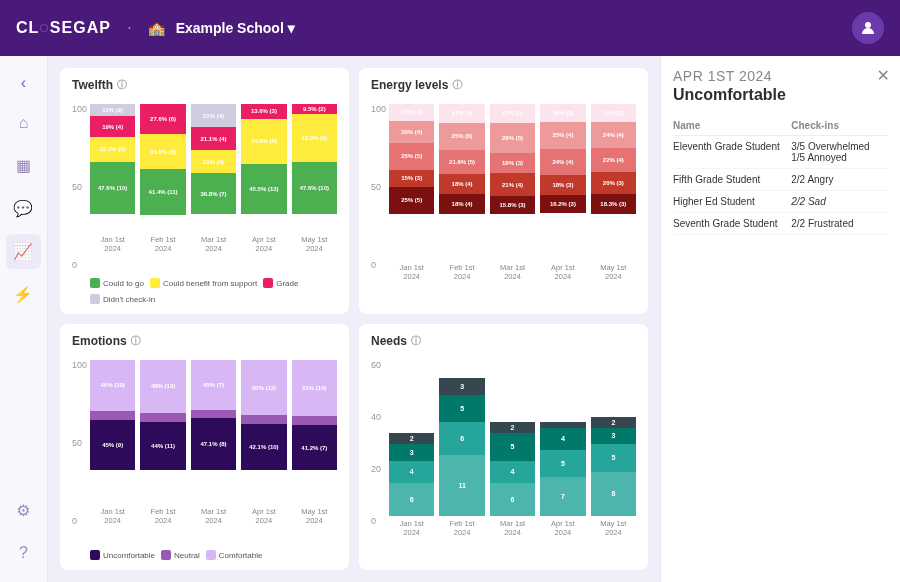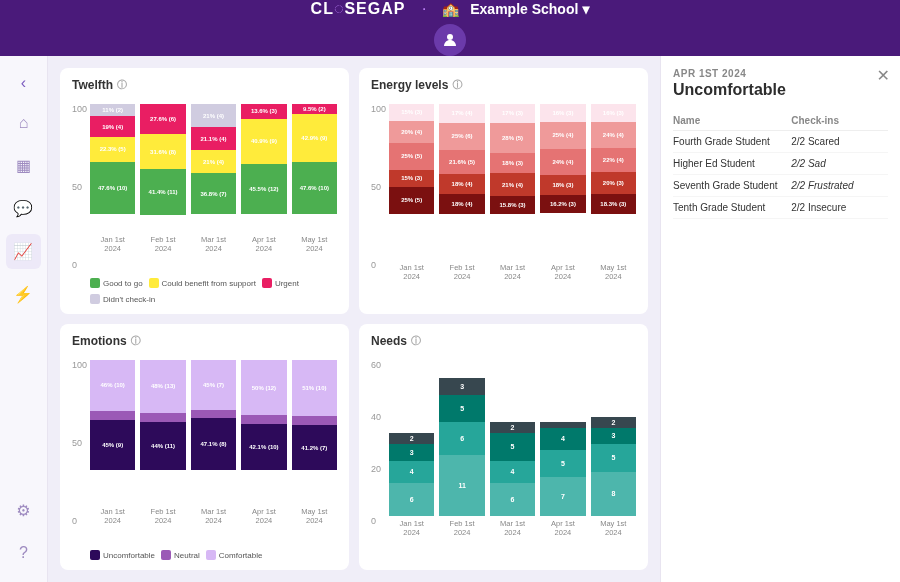--- a/index.html
+++ b/index.html
@@ -7,21 +7,20 @@
 
     
     .top-nav {
       background: #4a1a7a;
       height: 56px;
       display: flex;
       align-items: center;
       padding: 0 16px;
       justify-content: space-between;
       flex-shrink: 0;
-      flex-direction: column;
     }
     .nav-left { display: flex; align-items: center; gap: 10px; }
     .logo-text { color: white; font-weight: 700; font-size: 16px; letter-spacing: 1px; }
     .logo-dot { color: #c084fc; }
     .nav-divider { color: #c084fc; margin: 0 6px; }
     .school-name-btn {
       color: white;
       font-size: 14px;
       font-weight: 600;
       display: flex;
@@ -136,23 +135,23 @@
     .right-panel {
       width: 240px;
       background: white;
       border-left: 1px solid #e8e4f0;
       padding: 12px;
       flex-shrink: 0;
       overflow-y: auto;
       position: relative;
     }
     .panel-date {
-      font-size: 10px;
+      font-size: 14px;
       color: #888;
-      font-weight: 700;
+      font-weight: 400;
       letter-spacing: 0.5px;
       margin-bottom: 2px;
     }
     .panel-heading {
       font-size: 16px;
       font-weight: 700;
       color: #2d2d2d;
       margin-bottom: 12px;
     }
     .close-btn {
@@ -310,29 +309,29 @@
                   <div style="width: 100%; height: 52.36px; background: rgb(76, 175, 80); display: flex; align-items: center; justify-content: center; overflow: hidden;">
                     <span style="font-size: 6px; color: white; font-weight: 600; white-space: nowrap; text-align: center;">47.6% (10)</span>
                   </div>
                 </div>
                 <div style="font-size: 7.5px; color: rgb(136, 136, 136); text-align: center; line-height: 1.3; margin-top: 3px; white-space: nowrap;">May 1st<br>2024</div>
               </div>
             </div>
           <div class="legend" style="margin-top:2px;">
             <div class="legend-item">
                 <div class="legend-dot" style="background:#4caf50;"></div>
-                <span>Good to go</span>
+                <span>Could to go</span>
               </div>
             <div class="legend-item">
                 <div class="legend-dot" style="background:#ffeb3b;"></div>
                 <span>Could benefit from support</span>
               </div>
             <div class="legend-item">
                 <div class="legend-dot" style="background:#e91e63;"></div>
-                <span>Urgent</span>
+                <span>Grade</span>
               </div>
             <div class="legend-item">
                 <div class="legend-dot" style="background:#d0cce0;"></div>
                 <span>Didn't check-in</span>
               </div>
           </div>
         </div>
       </div>
     </div>
 
@@ -666,31 +665,32 @@
     <div class="panel-heading">Uncomfortable</div>
     <table class="checkins-table">
       <thead>
         <tr>
           <th>Name</th>
           <th>Check-ins</th>
         </tr>
       </thead>
       <tbody id="checkins-tbody">
           <tr>
-            <td>Fourth Grade Student</td>
-            <td style="white-space: pre-line;">2/2  Scared</td>
+            <td>Eleventh Grade Student</td>
+            <td style="white-space: pre-line;">3/5  Overwhelmed
+1/5  Annoyed</td>
+          </tr>
+          <tr>
+            <td>Fifth Grade Student</td>
+            <td style="white-space: pre-line;">2/2  Angry</td>
           </tr>
           <tr>
             <td>Higher Ed Student</td>
             <td style="white-space: pre-line; font-style: italic;">2/2  Sad</td>
           </tr>
           <tr>
             <td>Seventh Grade Student</td>
-            <td style="white-space: pre-line; font-style: italic;">2/2  Frustrated</td>
-          </tr>
-          <tr>
-            <td>Tenth Grade Student</td>
-            <td style="white-space: pre-line;">2/2  Insecure</td>
+            <td style="white-space: pre-line;">2/2  Frustrated</td>
           </tr>
         </tbody>
     </table>
   </div>
 </div>
 
 </body></html>

